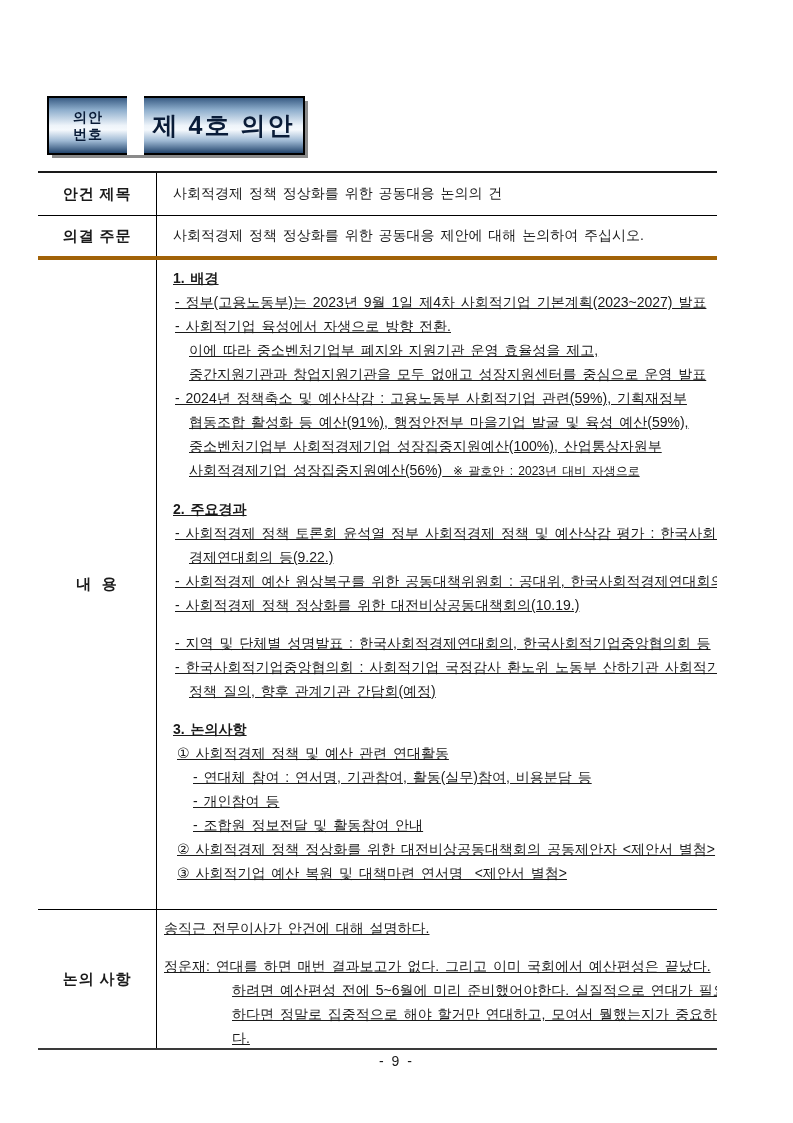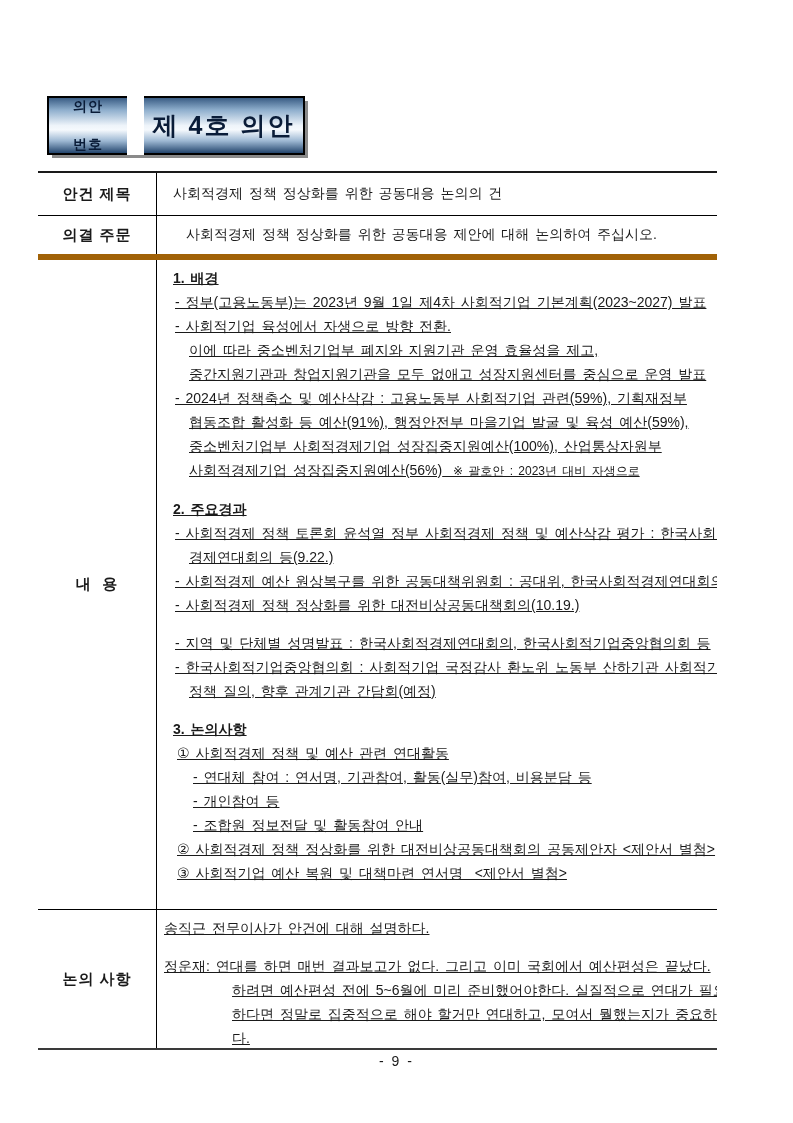--- a/index.html
+++ b/index.html
@@ -33,21 +33,21 @@
       #9db8d3 78%,
       var(--gradient-bottom, #24466e) 100%);
     box-shadow: 4px 4px 0 -1px var(--box-shadow, #8a8a8a);
   }
   .agenda-left {
     position: absolute;
     left: 0; top: 0; bottom: 0;
     width: 78px;
     display: flex;
     flex-direction: column;
-    justify-content: space-between;
+    justify-content: center;
     align-items: center;
     font-weight: bold;
     font-size: 14px;
     line-height: 17px;
     color: var(--title-text, #0a1c38);
     letter-spacing: 1px;
   }
   .agenda-gap {
     position: absolute;
     left: 78px;
@@ -73,36 +73,37 @@
     position: absolute;
     left: 38px;
     top: 171px;
     width: 679px;
     border-top: 2px solid #1a1a1a;
     border-bottom: 2px solid #3a3a3a;
     font-size: 14px;
   }
   .t-row { display: flex; border-bottom: 1px solid #000; overflow: hidden; }
   .t-row.last { border-bottom: none; }
-  .t-row.thick { border-bottom: 6px solid #a16207; gap: 13px; }
+  .t-row.thick { border-bottom: 4px solid #a16207; }
   .row-1 { height: 43px; }
   .row-2 { height: 44px; }
   .row-3 { height: 650px; }
   .row-4 { height: 138px; }
   .cell-label {
     width: 119px;
     flex: 0 0 119px;
     border-right: 1px solid #000;
     display: flex;
     align-items: center;
     justify-content: center;
     font-weight: bold;
     font-size: 15px;
     white-space: pre;
     letter-spacing: 1px;
+    font-family: Liberation Serif, serif;
   }
   .cell-content {
     flex: 1;
     overflow: hidden;
     word-spacing: 2px;
   }
   .cell-content.single {
     display: flex;
     align-items: center;
     padding-left: 16px;

